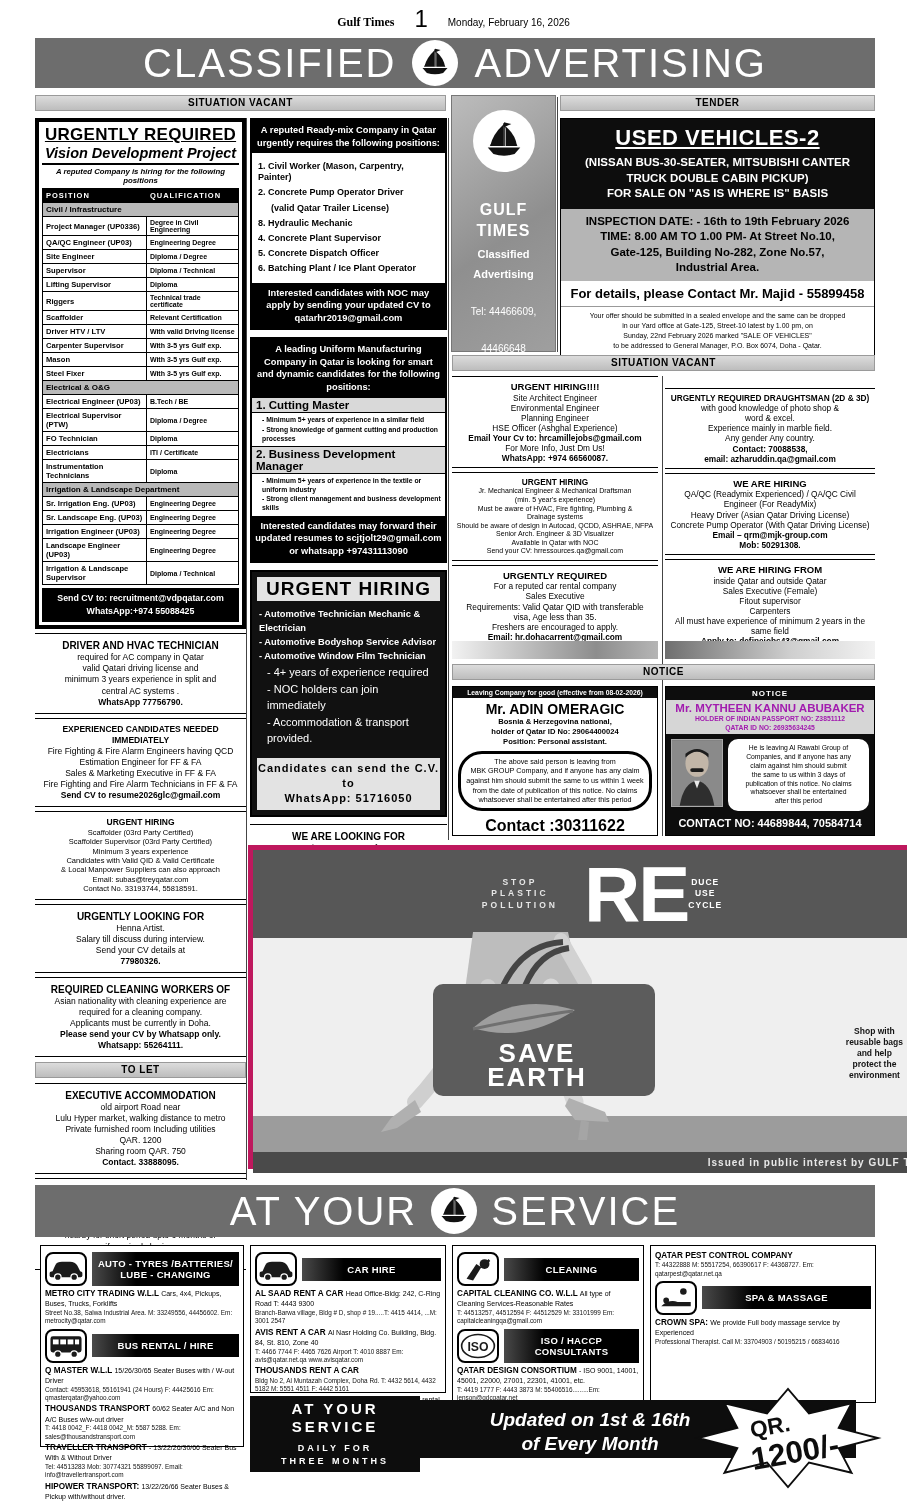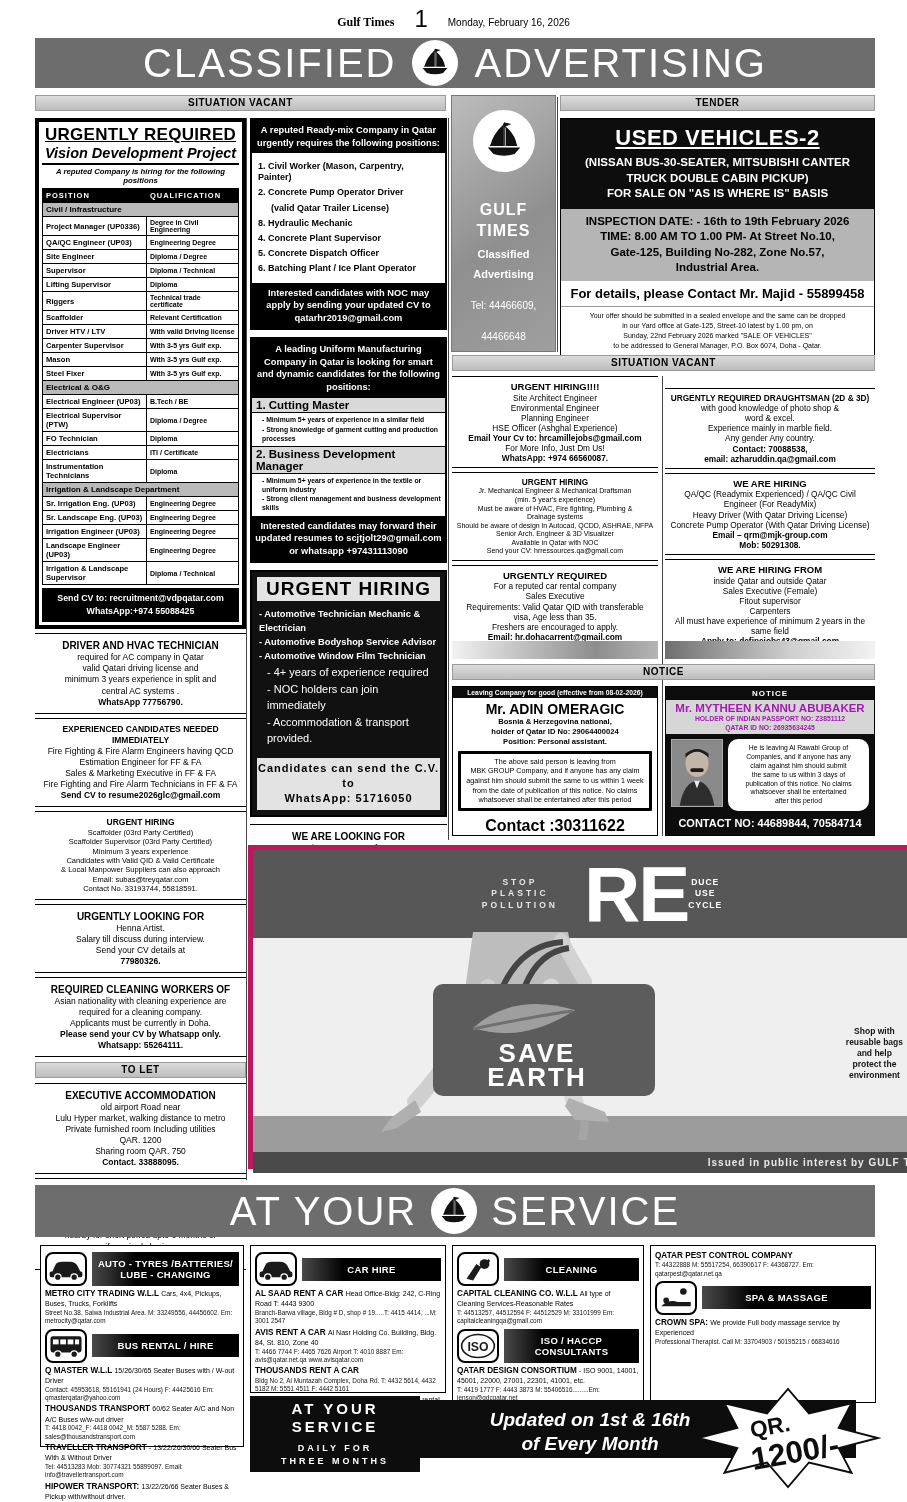--- a/index.html
+++ b/index.html
@@ -77,21 +77,21 @@
   .autobox .foot { background:#e3e3e3; color:#000; font-weight:bold; text-align:center; font-size:11px; letter-spacing:1px; padding:3px 0; margin:5px; line-height:1.4; }
 
   
   .gt-strip { position:absolute; left:451px; top:95px; width:105px; height:257px;
               background:linear-gradient(145deg,#bcbcbc,#8f8f8f 55%,#9f9f9f); border:1px solid #777;
               display:flex; flex-direction:column; align-items:center; padding-top:14px; gap:2px; }
   .gt-strip .logo-circle { width:62px; height:62px; margin-bottom:26px; }
   .gt-strip .logo-circle svg { width:52px; height:52px; }
   .gt-name { color:#fff; font-weight:bold; font-size:16px; letter-spacing:1px; line-height:1.2; }
   .gt-sub  { color:#fff; font-weight:bold; font-size:11px; margin-top:6px; }
-  .gt-tel  { color:#fff; font-size:10px; margin-top:18px; }
+  .gt-tel  { color:#fff; font-size:10px; margin-top:24px; }
 
   
   .tender-box { position:absolute; left:560px; top:118px; width:315px; border:1px solid #000; }
   .tb-black { background:#0d0d0d; color:#fff; text-align:center; padding:6px 4px 7px; }
   .tb-title { font-size:22px; font-weight:bold; text-decoration:underline; letter-spacing:.5px; }
   .tb-sub { font-size:11.5px; font-weight:bold; line-height:1.35; margin-top:4px; }
   .tb-gray { background:#b5b5b5; text-align:center; padding:5px 4px; }
   .tb-gray .ln { font-size:11.5px; font-weight:bold; line-height:1.35; }
   .tb-detail { text-align:center; font-weight:bold; font-size:13px; padding:5px 2px; border-bottom:1px solid #999; }
   .tb-fine { padding:4px 6px 6px; }
@@ -100,21 +100,21 @@
   
   .grad { position:absolute; height:18px; }
   .gradA { background:linear-gradient(90deg,#f2f2f2,#8d8d8d 70%,#b5b5b5); }
   .gradB { background:linear-gradient(90deg,#6f6f6f,#cfcfcf 60%,#f2f2f2); }
 
   
   .noticeA { position:absolute; border:1px solid #000; background:#fff; }
   .nA-head { background:#0d0d0d; color:#fff; font-size:6.8px; font-weight:bold; text-align:center; padding:2px 1px; }
   .nA-name { text-align:center; font-weight:bold; font-size:14px; margin-top:3px; }
   .nA-line { text-align:center; font-weight:bold; font-size:7.6px; line-height:1.3; }
-  .nA-body { border:3px solid #000; border-radius:1px; margin:4px 5px; padding:3px 4px; }
+  .nA-body { border:3px solid #000; border-radius:24px; margin:4px 5px; padding:3px 4px; }
   .nA-body .ln { font-size:7.2px; line-height:1.35; }
   .nA-contact { text-align:center; font-weight:bold; font-size:16px; padding:2px 0 4px; }
 
   .noticeB { position:absolute; background:#0d0d0d; border:1px solid #000; color:#fff; }
   .nB-head { text-align:center; font-weight:bold; font-size:8px; letter-spacing:1px; padding:2px 0; }
   .nB-gray { background:#d6d6d6; color:#a21caf; text-align:center; padding:2px 1px; }
   .nB-name { font-weight:bold; font-size:11.5px; }
   .nB-line { font-size:6.8px; font-weight:bold; line-height:1.35; }
   .nB-body { display:flex; gap:5px; padding:5px; align-items:flex-start; }
   .nB-photo { width:52px; height:68px; flex:0 0 auto; background:#777; border:1px solid #aaa; }
@@ -526,21 +526,21 @@
         <div class="ln">word &amp; excel.</div>
         <div class="ln">Experience mainly in marble field.</div>
         <div class="ln">Any gender Any country.</div>
         <div class="ln b">Contact: 70088538,</div>
         <div class="ln b">email: azharuddin.qa@gmail.com</div>
       </div>
     <div class="rad">
         <div class="ln h">WE ARE HIRING</div>
         <div class="ln">QA/QC (Readymix Experienced) / QA/QC Civil</div>
         <div class="ln">Engineer (For ReadyMix)</div>
-        <div class="ln">Heavy Driver (With Qatar Driving License)</div>
+        <div class="ln">Heavy Driver (Asian Qatar Driving License)</div>
         <div class="ln">Concrete Pump Operator (With Qatar Driving License)</div>
         <div class="ln b">Email – qrm@mjk-group.com</div>
         <div class="ln b">Mob: 50291308.</div>
       </div>
     <div class="rad">
         <div class="ln h">WE ARE HIRING FROM</div>
         <div class="ln">inside Qatar and outside Qatar</div>
         <div class="ln">Sales Executive (Female)</div>
         <div class="ln">Fitout supervisor</div>
         <div class="ln">Carpenters</div>

